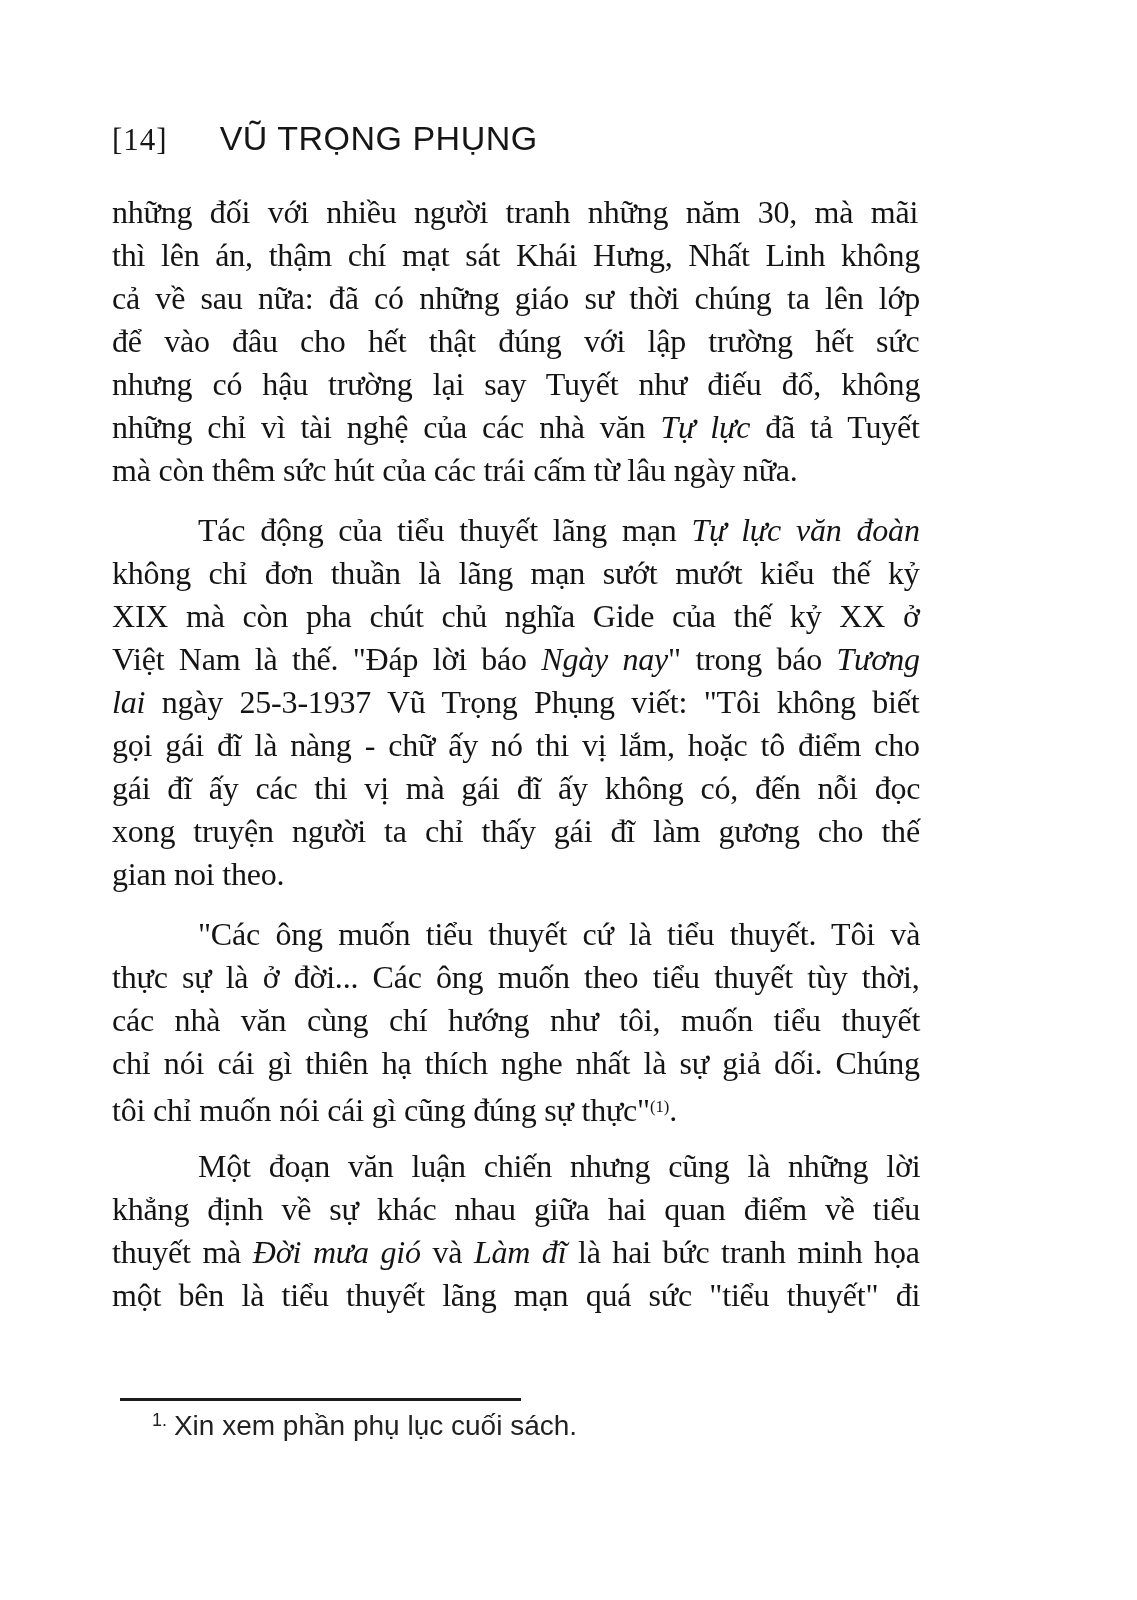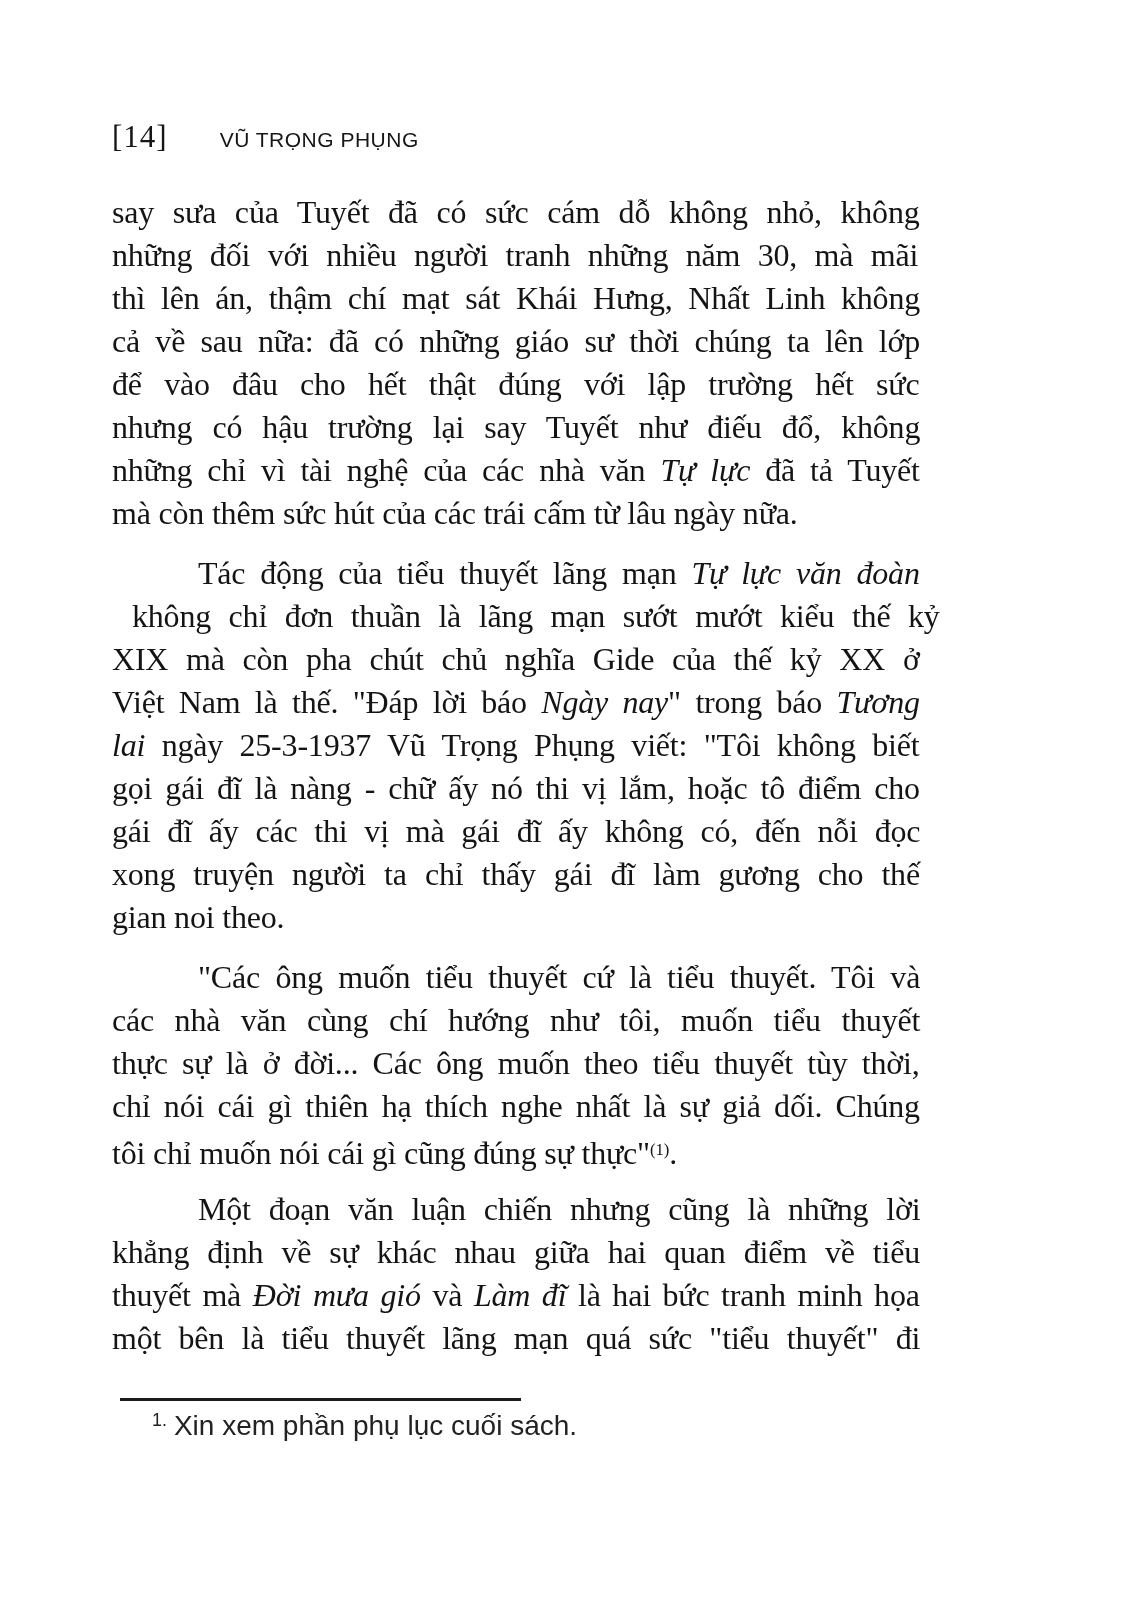--- a/index.html
+++ b/index.html
@@ -24,21 +24,21 @@
     display: flex;
     align-items: baseline;
   }
   .page-num {
     font-family: "Liberation Serif", serif;
     font-size: 31px;
     letter-spacing: 1px;
   }
   .running-title {
     font-family: "Liberation Sans", sans-serif;
-    font-size: 21px;
+    font-size: 34px;
     letter-spacing: 0.5px;
     margin-left: 52px;
   }
   
   .body-text {
     position: absolute;
     top: 191px;
     left: 112px;
     width: 808px;
     font-family: "Liberation Serif", serif;
@@ -84,44 +84,43 @@
 
 <div class="page">
 
   <div class="header">
     <span class="page-num">[14]</span>
     <span class="running-title">VŨ TRỌNG PHỤNG</span>
   </div>
 
   <div class="body-text">
       <div class="para">
-        <div class="line"><span class="wrap" style="word-spacing: 10.9091px;"><span>say sưa của Tuyết đã có sức cám dỗ không nhỏ, không</span></span></div>
         <div class="line"><span class="wrap" style="word-spacing: 9.7px;"><span>những đối với nhiều người tranh những năm 30, mà mãi</span></span></div>
         <div class="line"><span class="wrap" style="word-spacing: 8px;"><span>thì lên án, thậm chí mạt sát Khái Hưng, Nhất Linh không</span></span></div>
         <div class="line"><span class="wrap" style="word-spacing: 7.53846px;"><span>cả về sau nữa: đã có những giáo sư thời chúng ta lên lớp</span></span></div>
         <div class="line"><span class="wrap" style="word-spacing: 14.5455px;"><span>để vào đâu cho hết thật đúng với lập trường hết sức</span></span></div>
         <div class="line"><span class="wrap" style="word-spacing: 12.3px;"><span>nhưng có hậu trường lại say Tuyết như điếu đổ, không</span></span></div>
         <div class="line"><span class="wrap" style="word-spacing: 7.23077px;"><span>những chỉ vì tài nghệ của các nhà văn </span><span class="it">Tự lực</span><span> đã tả Tuyết</span></span></div>
         <div class="line last"><span class="wrap"><span>mà còn thêm sức hút của các trái cấm từ lâu ngày nữa.</span></span></div>
       </div>
       <div class="para">
         <div class="line"><span class="indent-spacer"></span><span class="wrap" style="word-spacing: 7.1px;"><span>Tác động của tiểu thuyết lãng mạn </span><span class="it">Tự lực văn đoàn</span></span></div>
-        <div class="line"><span class="wrap" style="word-spacing: 9.81818px; margin-left: 20px;"><span>không chỉ đơn thuần là lãng mạn sướt mướt kiểu thế kỷ</span></span></div>
+        <div class="line"><span class="wrap" style="word-spacing: 9.81818px;"><span>không chỉ đơn thuần là lãng mạn sướt mướt kiểu thế kỷ</span></span></div>
         <div class="line"><span class="wrap" style="word-spacing: 10px;"><span>XIX mà còn pha chút chủ nghĩa Gide của thế kỷ XX ở</span></span></div>
         <div class="line"><span class="wrap" style="word-spacing: 6.63636px;"><span>Việt Nam là thế. "Đáp lời báo </span><span class="it">Ngày nay</span><span>" trong báo </span><span class="it">Tương</span></span></div>
         <div class="line"><span class="wrap" style="word-spacing: 8.66667px;"><span class="it">lai</span><span> ngày 25-3-1937 Vũ Trọng Phụng viết: "Tôi không biết</span></span></div>
         <div class="line"><span class="wrap" style="word-spacing: 5.26667px;"><span>gọi gái đĩ là nàng - chữ ấy nó thi vị lắm, hoặc tô điểm cho</span></span></div>
         <div class="line"><span class="wrap" style="word-spacing: 9.07143px;"><span>gái đĩ ấy các thi vị mà gái đĩ ấy không có, đến nỗi đọc</span></span></div>
         <div class="line"><span class="wrap" style="word-spacing: 10.2727px;"><span>xong truyện người ta chỉ thấy gái đĩ làm gương cho thế</span></span></div>
         <div class="line last"><span class="wrap"><span>gian noi theo.</span></span></div>
       </div>
       <div class="para">
         <div class="line"><span class="indent-spacer"></span><span class="wrap" style="word-spacing: 7.6px;"><span>"Các ông muốn tiểu thuyết cứ là tiểu thuyết. Tôi và</span></span></div>
+        <div class="line"><span class="wrap" style="word-spacing: 6.5px;"><span>thực sự là ở đời... Các ông muốn theo tiểu thuyết tùy thời,</span></span></div>
         <div class="line"><span class="wrap" style="word-spacing: 12.8px;"><span>các nhà văn cùng chí hướng như tôi, muốn tiểu thuyết</span></span></div>
-        <div class="line"><span class="wrap" style="word-spacing: 6.5px;"><span>thực sự là ở đời... Các ông muốn theo tiểu thuyết tùy thời,</span></span></div>
         <div class="line"><span class="wrap" style="word-spacing: 5.53846px;"><span>chỉ nói cái gì thiên hạ thích nghe nhất là sự giả dối. Chúng</span></span></div>
         <div class="line last"><span class="wrap"><span>tôi chỉ muốn nói cái gì cũng đúng sự thực"</span><span class="sup">(1)</span><span>.</span></span></div>
       </div>
       <div class="para">
         <div class="line"><span class="indent-spacer"></span><span class="wrap" style="word-spacing: 10.1111px;"><span>Một đoạn văn luận chiến nhưng cũng là những lời</span></span></div>
         <div class="line"><span class="wrap" style="word-spacing: 10.2727px;"><span>khẳng định về sự khác nhau giữa hai quan điểm về tiểu</span></span></div>
         <div class="line"><span class="wrap" style="word-spacing: 3.84615px; text-align: center;"><span>thuyết mà </span><span class="it">Đời mưa gió</span><span> và </span><span class="it">Làm đĩ</span><span> là hai bức tranh minh họa</span></span></div>
         <div class="line"><span class="wrap" style="word-spacing: 9.54545px;"><span>một bên là tiểu thuyết lãng mạn quá sức "tiểu thuyết" đi</span></span></div>
       </div>
     </div>

